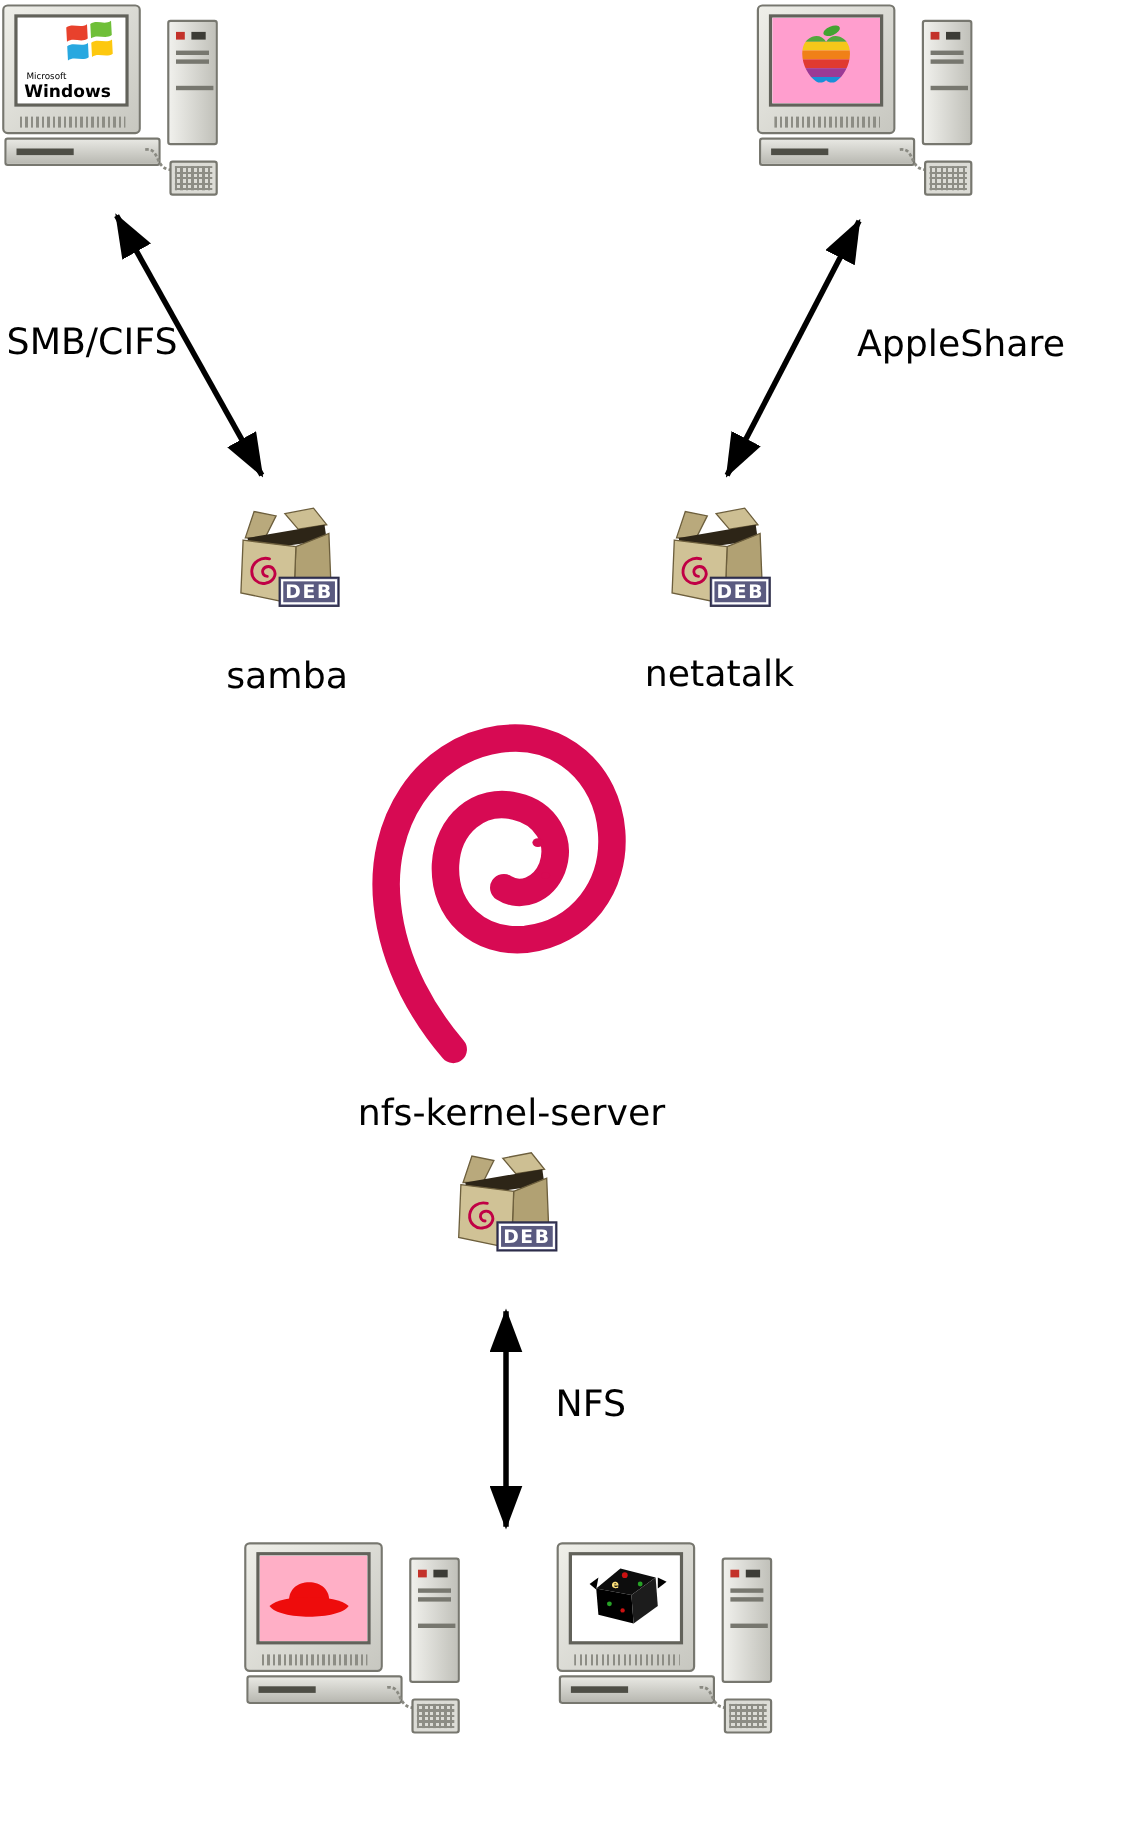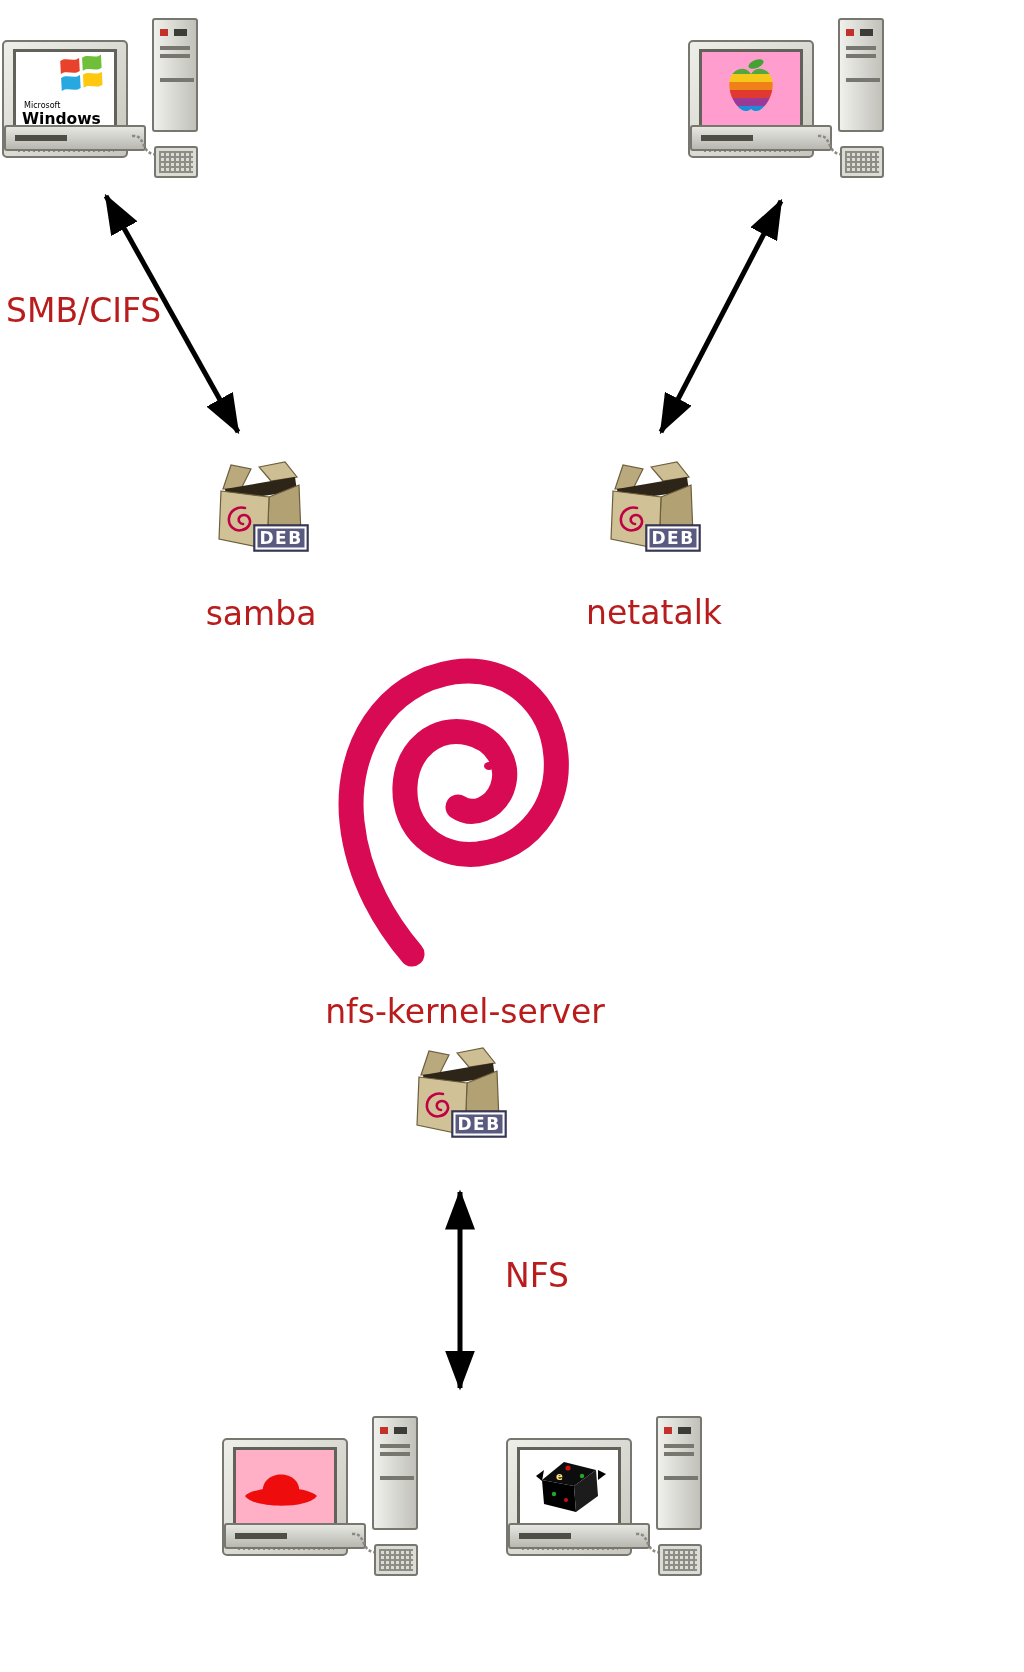--- a/index.html
+++ b/index.html
@@ -1,27 +1,27 @@
 <!DOCTYPE html>
 <html><head>
 <meta charset="utf-8">
 <style>
   * { box-sizing: border-box; }
   html, body { margin: 0; padding: 0; }
   body { font-family: "DejaVu Sans", "Liberation Sans", sans-serif; background: #ffffff; }
   #canvas { position: relative; width: 1024px; height: 1672px; background: #ffffff; overflow: hidden; }
 
-  .lbl { position: absolute; font-size: 33px; color: #b91c1c; white-space: nowrap; }
+  .lbl { position: absolute; font-size: 33px; color: #000000; white-space: nowrap; }
   .center { transform: translateX(-50%); }
 
   
   .computer { position: absolute; width: 196px; height: 178px; }
   .monitor { position: absolute; left: 0; top: 0; width: 126px; height: 118px;
              border: 2px solid #77776f; border-radius: 5px;
-             background: linear-gradient(135deg, #efefe9, #c7c7c0); margin-top: 36px; }
+             background: linear-gradient(135deg, #efefe9, #c7c7c0); }
   .screen { position: absolute; left: 9px; top: 7px; width: 104px; height: 84px;
             border: 3px solid #62625a; background: #fff; overflow: hidden; }
   .screen svg { display: block; width: 100%; height: 100%; }
   .vents { position: absolute; left: 14px; bottom: 4px; width: 96px; height: 10px;
            background: repeating-linear-gradient(90deg, #8d8d85 0 2px, rgba(0,0,0,0) 2px 5px); }
   .mbase { position: absolute; left: 2px; top: 121px; width: 142px; height: 26px;
            border: 2px solid #77776f; border-radius: 3px;
            background: linear-gradient(#e7e7e2, #b8b8b1); }
   .mslot { position: absolute; left: 9px; top: 8px; width: 52px; height: 6px; background: #4e4e46; }
   .tower { position: absolute; left: 150px; top: 14px; width: 46px; height: 114px;
@@ -59,20 +59,21 @@
       <marker id="ah" viewBox="0 0 8 6" markerWidth="8" markerHeight="6" refX="7.5" refY="3" orient="auto-start-reverse">
         <path d="M0,0 L8,3 L0,6 Z" fill="#000"></path>
       </marker>
     </defs>
     <line x1="106" y1="196" x2="238" y2="432" stroke="#000" stroke-width="5" marker-start="url(#ah)" marker-end="url(#ah)"></line>
     <line x1="781" y1="201" x2="661" y2="432" stroke="#000" stroke-width="5" marker-start="url(#ah)" marker-end="url(#ah)"></line>
     <line x1="460" y1="1192" x2="460" y2="1388" stroke="#000" stroke-width="5" marker-start="url(#ah)" marker-end="url(#ah)"></line>
   </svg>
 
   <div class="lbl" style="left:6px; top:291px;">SMB/CIFS</div>
+  <div class="lbl" style="left:779px; top:293px;">AppleShare</div>
   <div class="lbl center" style="left:261px; top:569px;margin-top:25px;">samba</div>
   <div class="lbl center" style="left:654px; top:593px;">netatalk</div>
   <div class="lbl center" style="left:465px; top:992px;">nfs-kernel-server</div>
   <div class="lbl" style="left:505px; top:1256px;text-align:center;">NFS</div>
 
   <div class="computer" style="left:2px; top:4px;">
     <div class="monitor">
       <div class="screen">
         <svg viewBox="0 0 98 78">
           <rect width="98" height="78" fill="#ffffff"></rect>

